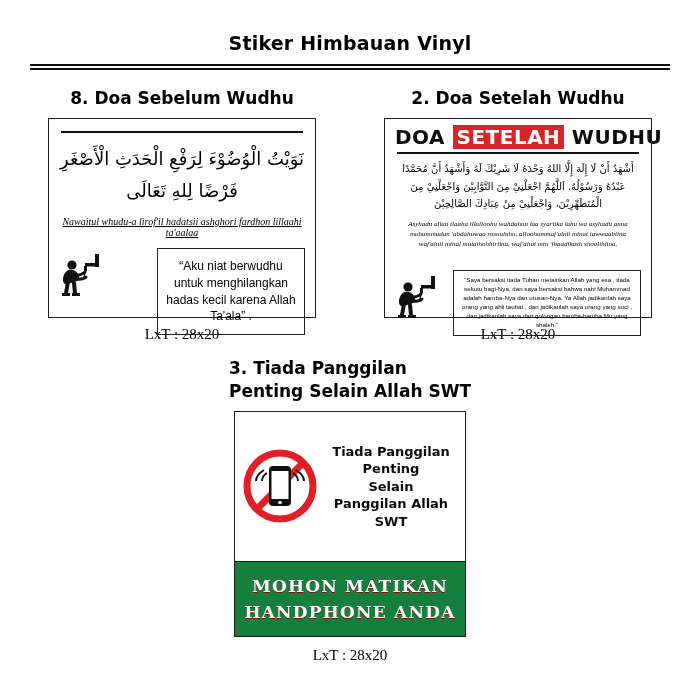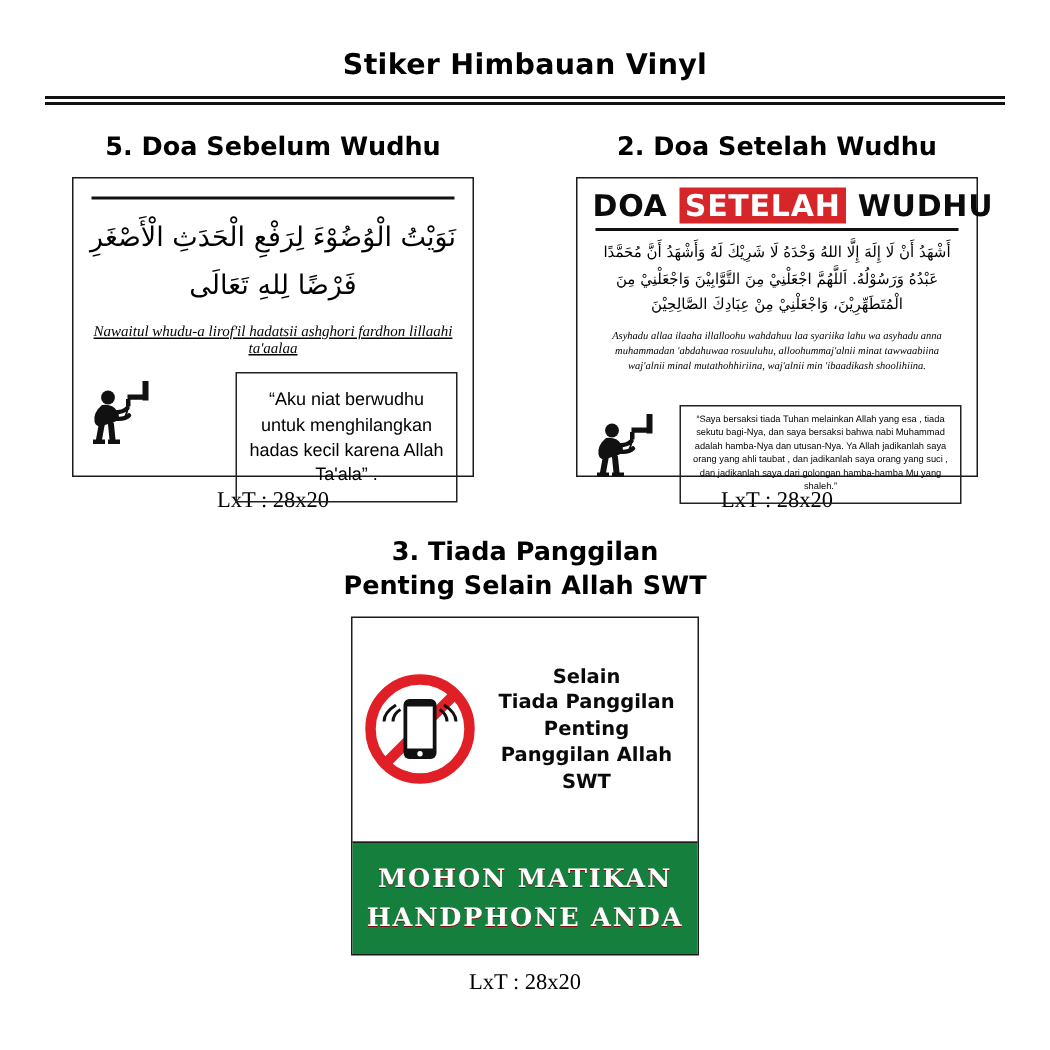--- a/index.html
+++ b/index.html
@@ -150,21 +150,21 @@
     width: 100%;
     display: flex;
     flex-direction: column;
     align-items: center;
     margin-top: 14px;
   }
   .heading-3 {
     font-size: 17px;
     font-weight: bold;
     font-family: "DejaVu Sans", sans-serif;
-    text-align: center;
+    text-align: left;
     line-height: 1.35;
   }
   .sticker-hp {
     width: 232px;
     height: 226px;
     margin-top: 8px;
     border: 1px solid #1b1b1b;
     box-sizing: border-box;
     display: flex;
     flex-direction: column;
@@ -216,21 +216,21 @@
 <body>
 
 <div>
 
   <div class="page-title">Stiker Himbauan Vinyl</div>
   <div class="title-rule"></div>
 
   <div class="row">
 
     <div class="col">
-      <div class="item-heading">5.  Doa Sebelum Wudhu</div>
+      <div class="item-heading">8.  Doa Sebelum Wudhu</div>
 
       <div class="sticker sticker-wudhu">
         <div class="st-rule"></div>
 
         <div class="arabic arabic-1">نَوَيْتُ الْوُضُوْءَ لِرَفْعِ الْحَدَثِ الْأَصْغَرِ فَرْضًا لِلهِ تَعَالَى</div>
         <div class="translit translit-1">Nawaitul whudu-a lirof'il hadatsii ashghori fardhon lillaahi ta'aalaa</div>
 
         <div class="bottom-area">
           <div class="wudhu-icon">
             <svg viewBox="0 0 52 52" width="52" height="52" aria-hidden="true">
@@ -315,22 +315,22 @@
             <rect x="28" y="19" width="22" height="40" rx="4" ry="4" fill="#111"></rect>
             <rect x="30.5" y="24" width="17" height="28" fill="#ffffff"></rect>
             <circle cx="39" cy="55.5" r="1.8" fill="#ffffff"></circle>
             <path d="M52 26 q5 3 5 8" stroke="#111" stroke-width="2" fill="none"></path>
             <path d="M55 23 q8 5 8 11" stroke="#111" stroke-width="2" fill="none"></path>
             <path d="M26 26 q-5 3 -5 8" stroke="#111" stroke-width="2" fill="none"></path>
             <path d="M23 23 q-8 5 -8 11" stroke="#111" stroke-width="2" fill="none"></path>
           </svg>
         </div>
         <div class="hp-text">
+          <div>Tiada Panggilan Penting</div>
           <div>Selain</div>
-          <div>Tiada Panggilan Penting</div>
           <div>Panggilan Allah SWT</div>
         </div>
       </div>
       <div class="hp-bottom">
         <div class="line">MOHON   MATIKAN</div>
         <div class="line">HANDPHONE ANDA</div>
       </div>
     </div>
 
     <div class="dimension dim-3">LxT : 28x20</div>

